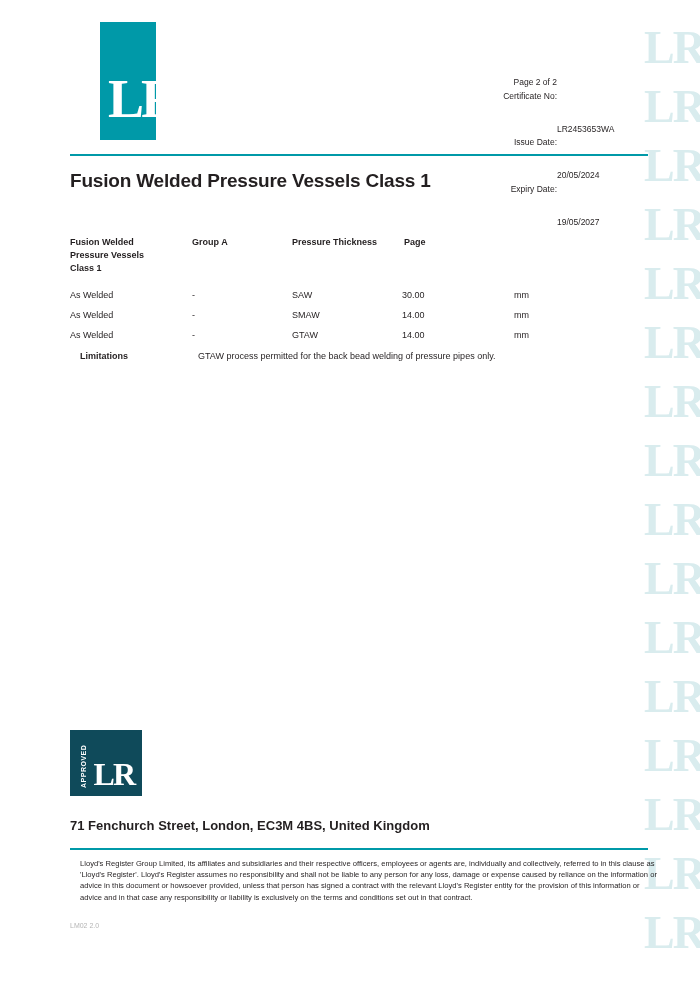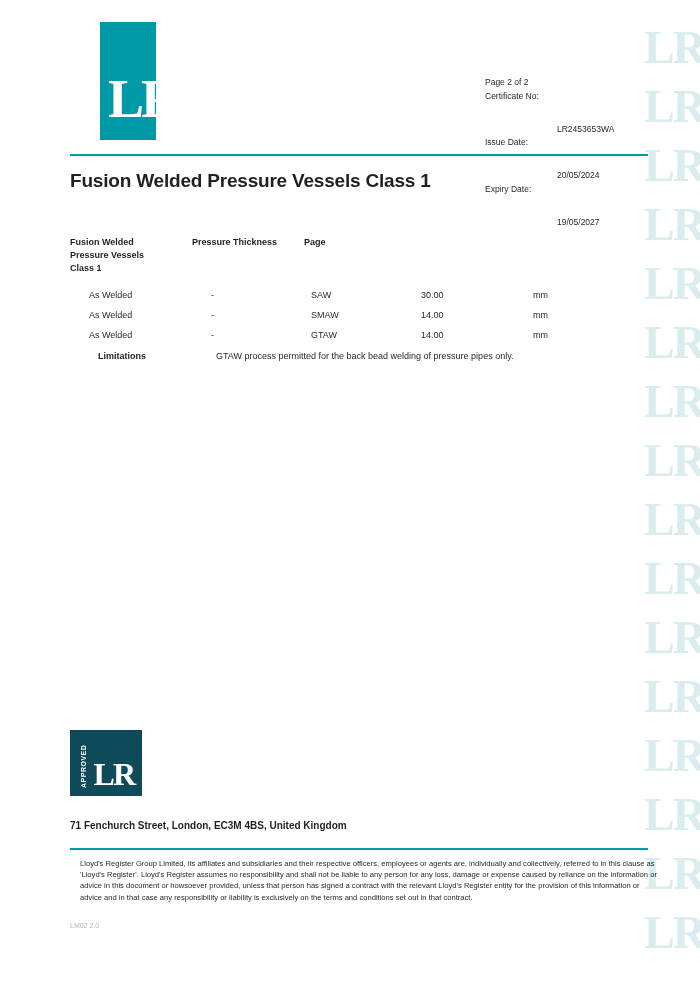--- a/index.html
+++ b/index.html
@@ -75,20 +75,21 @@
     bottom: 14px;
   }
 
   .cert-meta {
     position: absolute;
     left: 485px;
     top: 76px;
     font-size: 8.5px;
     line-height: 13.5px;
     color: #231f20;
+    text-align: right;
   }
   .cert-meta .row {
     display: flex;
   }
   .cert-meta .lbl {
     width: 72px;
     flex: none;
   }
   .cert-meta .val {
     flex: none;
@@ -132,38 +133,37 @@
     display: flex;
     line-height: 13px;
   }
   .c0 { width: 122px; flex: none; }
   .c1 { width: 100px; flex: none; }
   .c2 { width: 110px; flex: none; }
   .c3 { width: 112px; flex: none; }
   .c4 { width: 80px;  flex: none; }
 
   .thead .c0 { white-space: pre-line; }
-  .rows { margin-top: 10px; margin-left: 19px; }
+  .rows { margin-top: 10px; }
   .rows .trow { padding: 3.5px 0; }
 
   
   .limitations {
     position: absolute;
     left: 80px;
     top: 350px;
     width: 568px;
     display: flex;
     font-size: 9px;
     line-height: 13px;
   }
   .limitations .lim-label {
     width: 118px;
     flex: none;
     font-weight: bold;
-    margin-left: 18px;
   }
   .limitations .lim-text {
     flex: 1;
   }
 
   
   .approved-stamp {
     position: absolute;
     left: 70px;
     top: 730px;
@@ -196,21 +196,21 @@
     line-height: 32px;
     letter-spacing: -2px;
   }
 
   
   .footer-address {
     position: absolute;
     left: 70px;
     top: 820px;
     width: 430px;
-    font-size: 10px;
+    font-size: 13px;
     line-height: 11.5px;
     font-weight: bold;
     color: #231f20;
   }
   .footer-rule {
     position: absolute;
     left: 70px;
     top: 848px;
     width: 578px;
     height: 1.5px;
@@ -284,20 +284,21 @@
     <div class="header-rule"></div>
   </div>
 
   <div class="doc-title">Fusion Welded Pressure Vessels Class 1</div>
 
   <div class="table">
     <div class="thead">
       <div class="c0">Fusion Welded
 Pressure Vessels
 Class 1</div>
+      <div class="c1">Group A</div>
       <div class="c3">Pressure Thickness</div>
       <div class="c4">Page</div>
     </div>
     <div class="rows">
       <div class="trow">
         <div class="c0">As Welded</div>
         <div class="c1">-</div>
         <div class="c2">SAW</div>
         <div class="c3">30.00</div>
         <div class="c4">mm</div>

